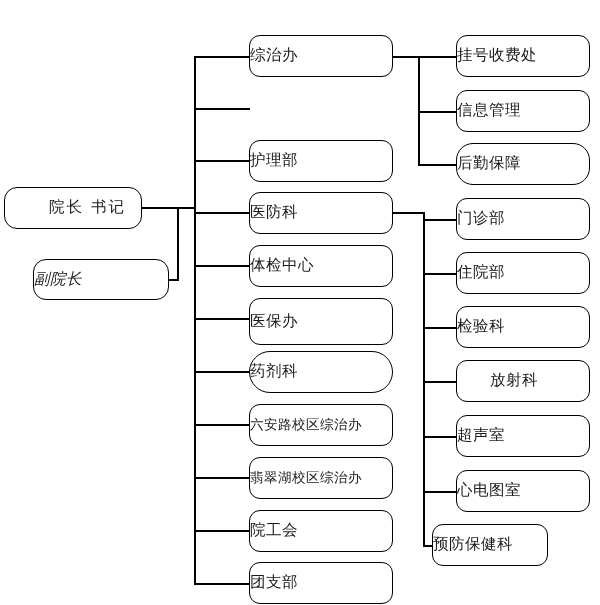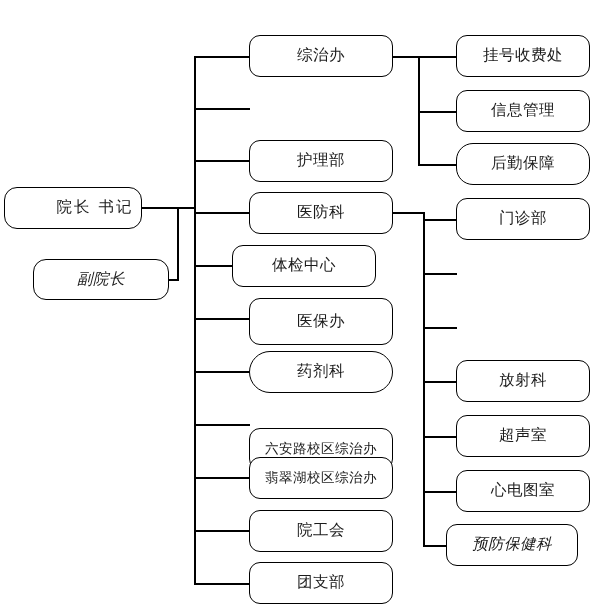--- a/index.html
+++ b/index.html
@@ -20,21 +20,20 @@
   }
   
   .node {
     position: absolute;
     box-sizing: border-box;
     border: 1.4px solid #000000;
     border-radius: 11px;
     background: #ffffff;
     display: flex;
     align-items: center;
-    justify-content: center;
     color: #1b1b1b;
     line-height: 1;
     letter-spacing: 0.5px;
     white-space: nowrap;
     z-index: 3;
   }
   .node.root {
     border-radius: 13px;
   }
   .node-label {
@@ -106,30 +105,30 @@
 
   <div class="node fs-normal" style="left:249px; top:35px; width:144px; height:42px;">
     <span class="node-label">综治办</span>
   </div>
   <div class="node fs-normal" style="left:249px; top:140px; width:144px; height:42px;">
     <span class="node-label">护理部</span>
   </div>
   <div class="node fs-normal" style="left:249px; top:192px; width:144px; height:42px;">
     <span class="node-label">医防科</span>
   </div>
-  <div class="node fs-normal" style="left:232px; top:245px; width:144px; height:42px;">
+  <div class="node fs-normal" style="left:249px; top:245px; width:144px; height:42px;">
     <span class="node-label">体检中心</span>
   </div>
   <div class="node fs-normal" style="left:249px; top:298px; width:144px; height:47px;">
     <span class="node-label">医保办</span>
   </div>
   <div class="node fs-normal" style="left:249px; top:351px; width:144px; height:42px;border-radius:21px;">
     <span class="node-label">药剂科</span>
   </div>
-  <div class="node fs-small" style="left:249px; top:428px; width:144px; height:42px;">
+  <div class="node fs-small" style="left:249px; top:404px; width:144px; height:42px;">
     <span class="node-label">六安路校区综治办</span>
   </div>
   <div class="node fs-small" style="left:249px; top:457px; width:144px; height:42px;">
     <span class="node-label">翡翠湖校区综治办</span>
   </div>
   <div class="node fs-normal" style="left:249px; top:510px; width:144px; height:42px;">
     <span class="node-label">院工会</span>
   </div>
   <div class="node fs-normal" style="left:249px; top:562px; width:144px; height:42px;">
     <span class="node-label">团支部</span>
@@ -141,26 +140,32 @@
   <div class="node fs-normal" style="left:456px; top:90px; width:134px; height:42px;">
     <span class="node-label">信息管理</span>
   </div>
   <div class="node fs-normal" style="left:456px; top:143px; width:134px; height:42px;border-radius:17px;">
     <span class="node-label">后勤保障</span>
   </div>
 
   <div class="node fs-normal" style="left:456px; top:198px; width:134px; height:42px;">
     <span class="node-label">门诊部</span>
   </div>
-  <div class="node fs-normal" style="left:456px; top:360px; width:134px; height:42px;">
+  <div class="node fs-normal" style="left:456px; top:252px; width:134px; height:42px;">
+    <span class="node-label">住院部</span>
+  </div>
+  <div class="node fs-normal" style="left:456px; top:306px; width:134px; height:42px;">
+    <span class="node-label">检验科</span>
+  </div>
+  <div class="node fs-normal" style="left:456px; top:360px; width:134px; height:42px;padding-left:33px;">
     <span class="node-label">放射科</span>
   </div>
   <div class="node fs-normal" style="left:456px; top:415px; width:134px; height:42px;">
     <span class="node-label">超声室</span>
   </div>
   <div class="node fs-normal" style="left:456px; top:470px; width:134px; height:42px;">
     <span class="node-label">心电图室</span>
   </div>
-  <div class="node fs-normal" style="left:446px; top:524px; width:132px; height:42px;font-style:italic;">
+  <div class="node fs-normal" style="left:432px; top:524px; width:116px; height:42px;">
     <span class="node-label">预防保健科</span>
   </div>
 
 </div>
 
 </body></html>

